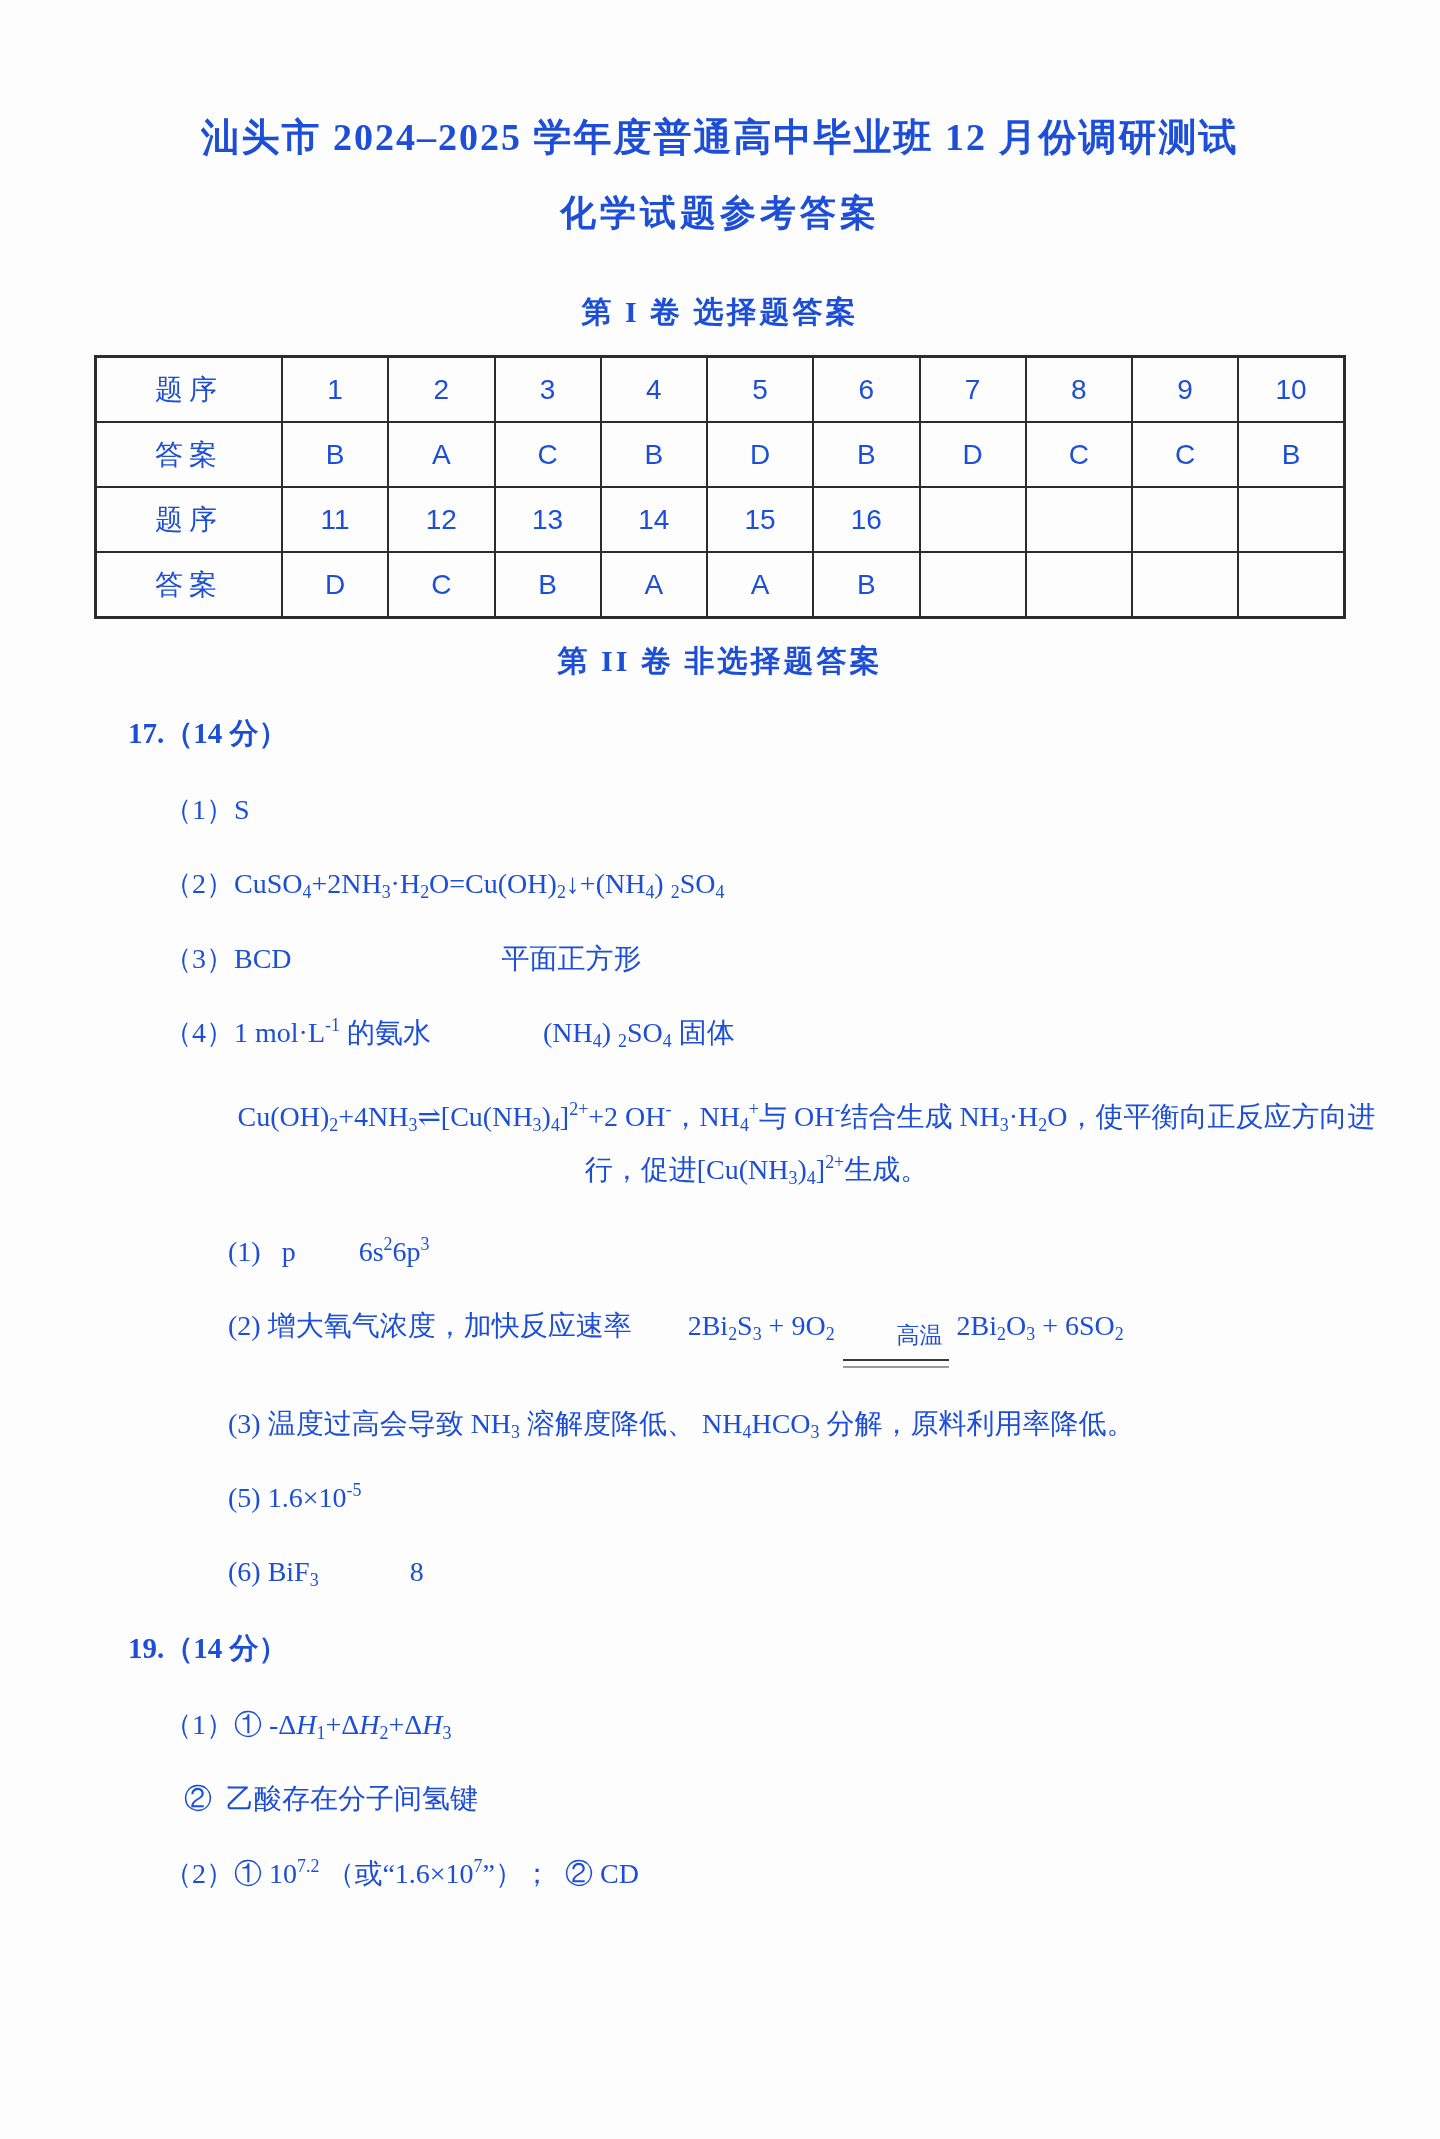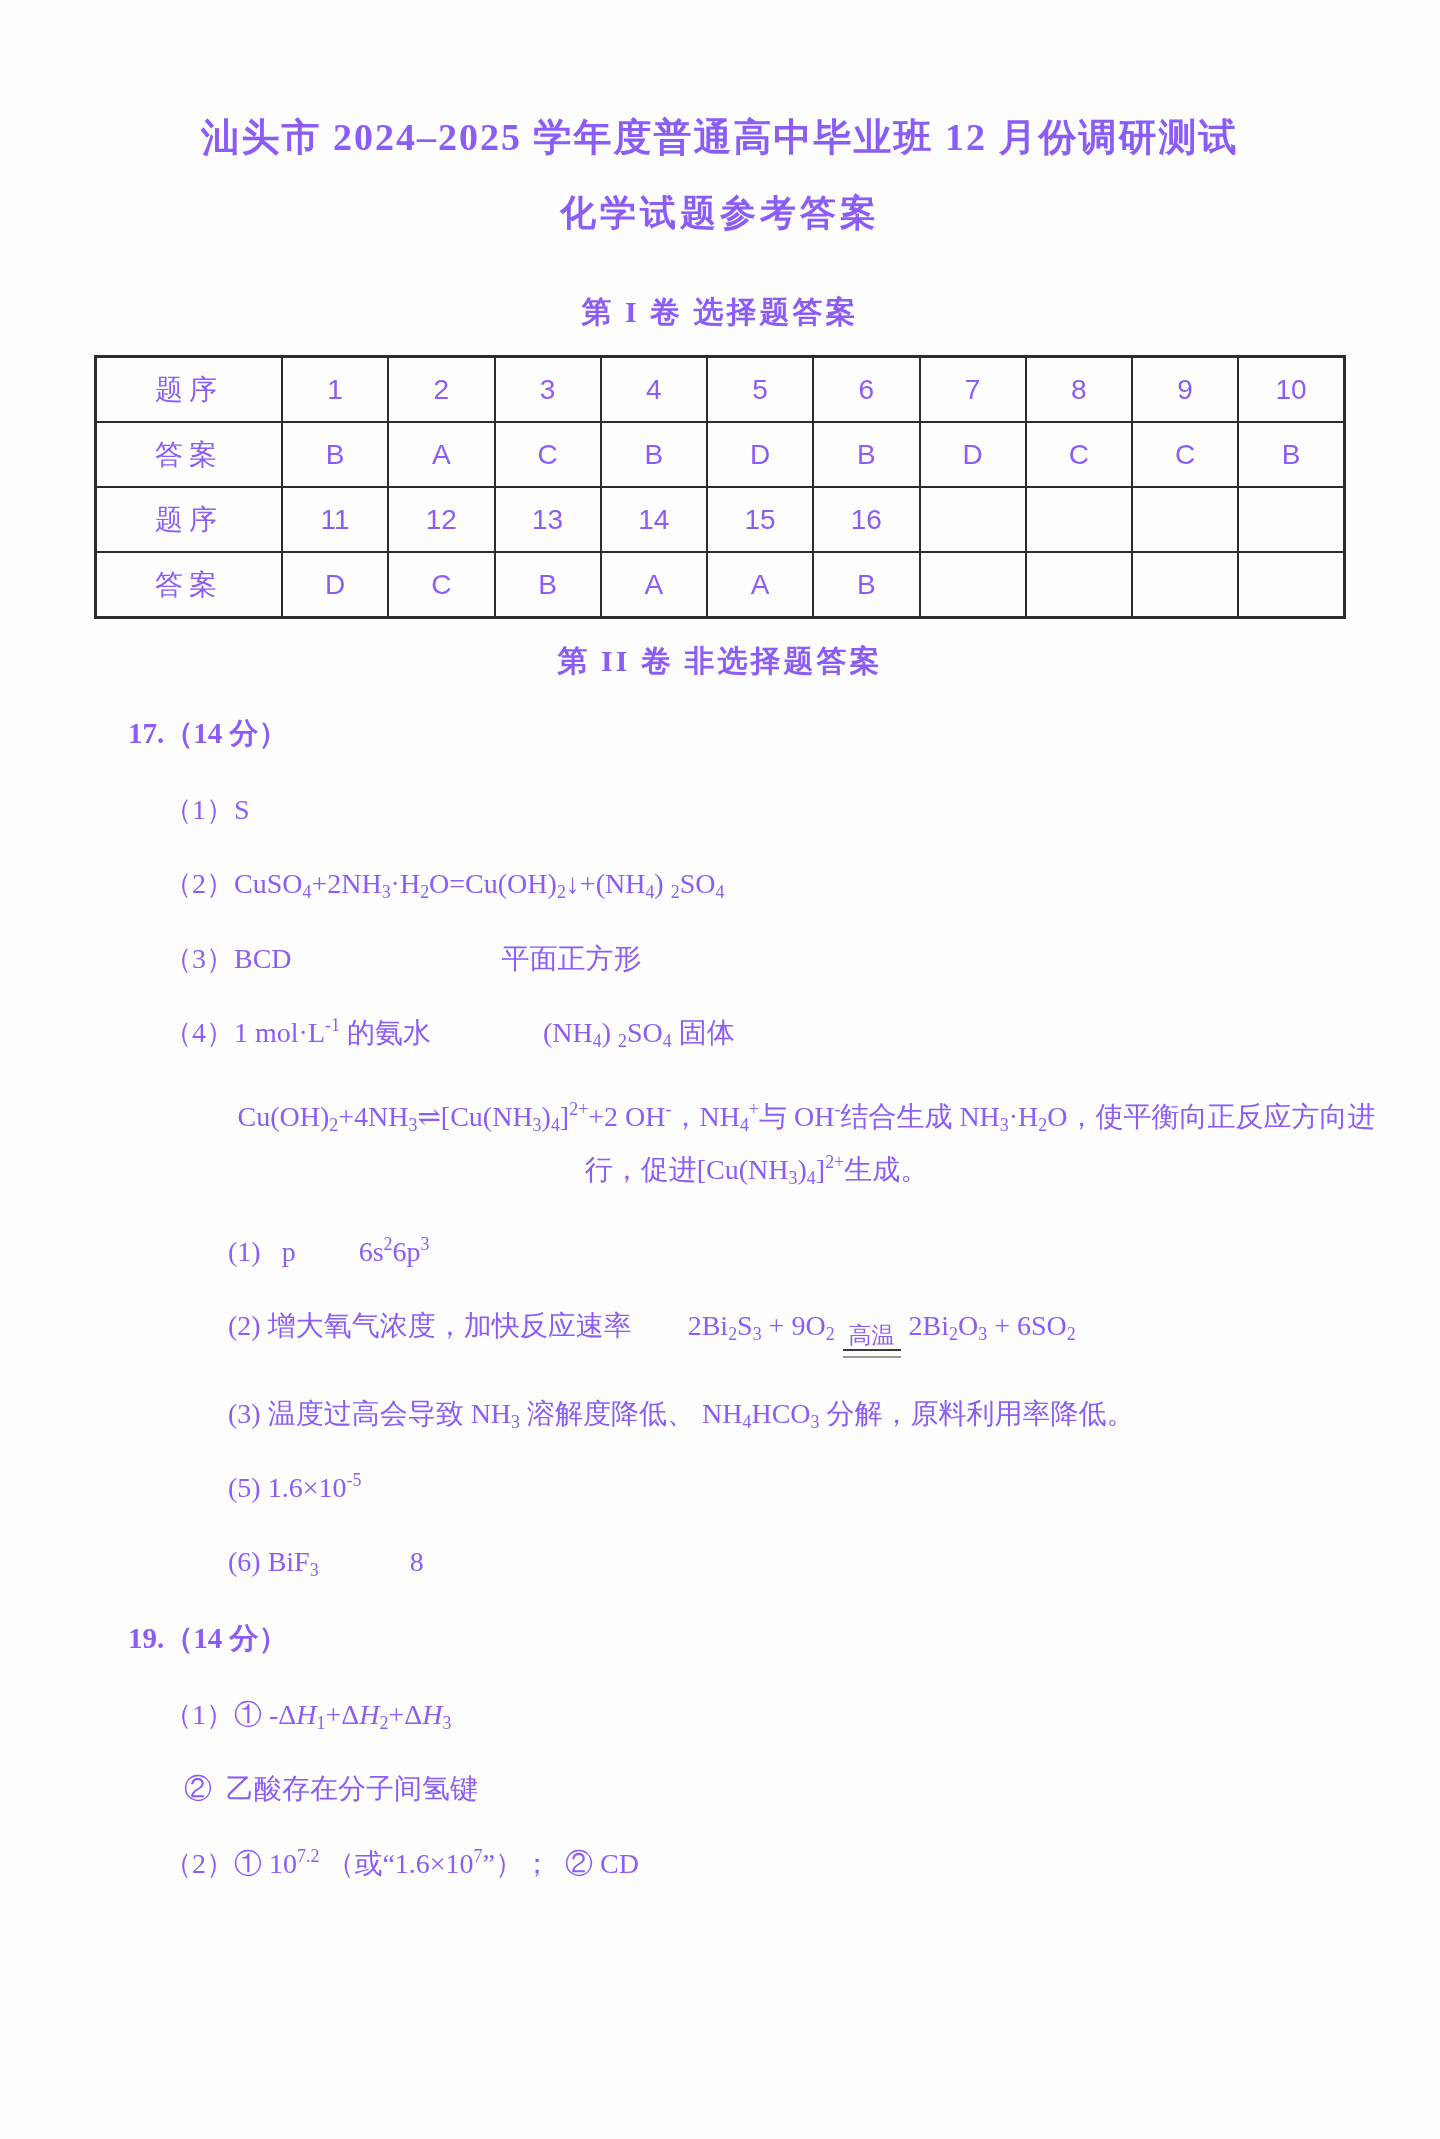--- a/index.html
+++ b/index.html
@@ -1,18 +1,18 @@
 <!DOCTYPE html>
 <html><head>
 <meta charset="utf-8">
 <style>
   html,body{margin:0;padding:0;background:#e8e8e8;}
   .page{
     position:relative;width:1440px;height:2139px;margin:0 auto;
-    background:#fdfdfd;overflow:hidden;color:#8b5cf6;
+    background:#fdfdfd;overflow:hidden;color:#1d4ed8;
     font-family:"Liberation Serif","DejaVu Serif",serif;
   }
   .title1{margin:112px 40px 0;text-align:center;font-size:38px;font-weight:bold;letter-spacing:2px;}
   .title2{margin:26px 0 0;text-align:center;font-size:36px;font-weight:bold;letter-spacing:4px;}
   .section-heading{text-align:center;font-size:30px;font-weight:bold;letter-spacing:3px;}
   .section1{margin:54px 0 0;}
   .section2{margin:22px 5px 4px;}
   table.answers{
     margin:22px auto 0;border-collapse:collapse;width:1252px;table-layout:fixed;
     border:3px solid #2c2c2c;
@@ -27,21 +27,21 @@
   .q-heading{font-weight:bold;font-size:29px;margin:32px 0 0;}
   .q-line{margin:38px 0;white-space:pre-wrap;line-height:1.3;}
   .ind1{margin-left:36px;}
   .ind2{margin-left:100px;}
   .ind3{margin-left:56px;}
   .para{margin-left:0;text-indent:100px;line-height:1.9;margin-top:30px;margin-bottom:26px;white-space:normal;text-align:center;}
   sub,sup{font-size:64%;line-height:0;}
   sub{vertical-align:-0.3em;}
   sup{vertical-align:0.6em;}
   .rxn-arrow{display:inline-block;text-align:center;vertical-align:-8px;margin:0 8px;}
-  .rxn-arrow .lbl{display:block;font-size:23px;line-height:1.1;padding:0 6px 0;}
+  .rxn-arrow .lbl{display:block;font-size:23px;line-height:1.1;padding:0 6px 10px;margin-left:48px;}
   .rxn-arrow .bar{display:block;height:5px;border-top:2px solid #3a3a3a;border-bottom:2px solid #9a9a9a;}
 </style>
 </head>
 <body>
 
 <div class="page">
   <h1 class="title1">汕头市 2024–2025 学年度普通高中毕业班 12 月份调研测试</h1>
   <h1 class="title2">化学试题参考答案</h1>
 
   <h2 class="section-heading section1">第 I 卷 选择题答案</h2>

